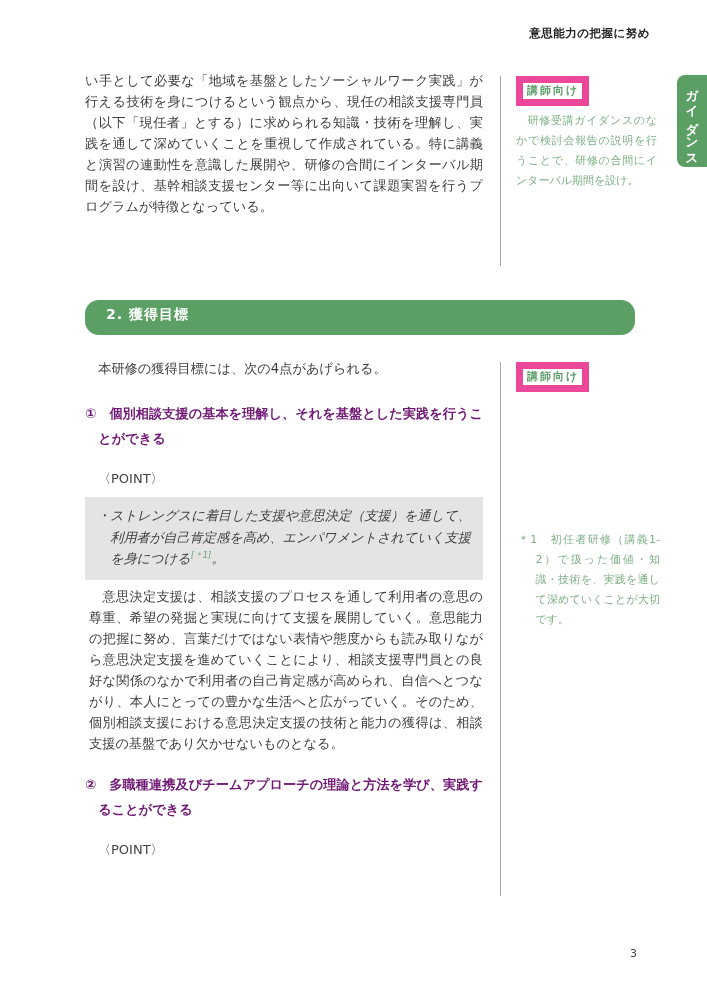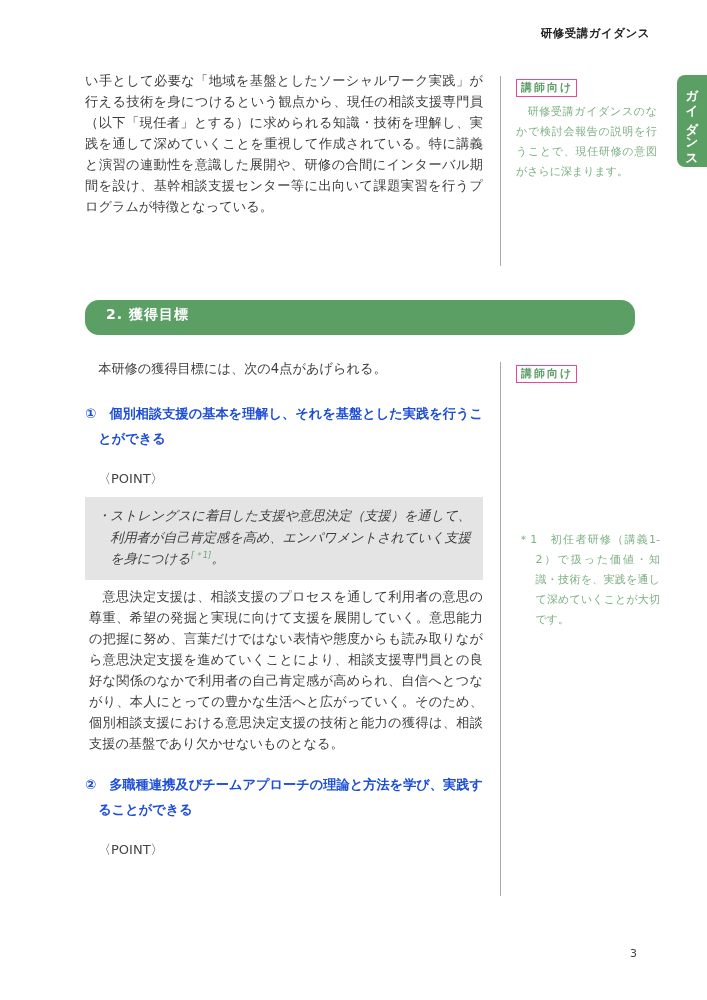--- a/index.html
+++ b/index.html
@@ -31,39 +31,39 @@
   }
   
   .divider{position:absolute;left:500px;width:1px;background:#a8a8a8;}
   .divider-1{top:76px;height:190px;}
   .divider-2{top:362px;height:534px;}
   
   .side-note{position:absolute;left:516px;width:141px;}
   .note-1{top:76px;}
   .note-2{top:362px;}
   .note-label{
-    display:inline-block;border:1px solid #ec4899;color:#5f9e6a;
+    display:inline-block;border:7px solid #ec4899;color:#5f9e6a;
     font-size:11px;font-weight:bold;letter-spacing:2px;
     padding:0 3px 1px 4px;line-height:15px;margin:0 0 3px 0;
   }
   .note-text{
     margin:2px 0 0 0;font-size:11px;line-height:20px;color:#7db184;text-align:justify;
   }
   
   .section-pill{
     position:absolute;left:85px;top:300px;width:550px;height:35px;
     background:#5c9f64;border-radius:14px;box-sizing:border-box;
     color:#fff;font-size:14px;font-weight:bold;line-height:28px;padding-left:21px;
     letter-spacing:1px;
   }
   
   .main2{position:absolute;left:85px;top:358px;width:398px;}
   .lead{margin:0 0 22px 0;}
   .goal-heading{
-    margin:1px 0 2px 0;color:#1d4ed8;font-weight:bold;
+    margin:1px 0 2px 0;color:#701a75;font-weight:bold;
     font-size:13.2px;line-height:25px;text-align:justify;
     padding-left:1em;text-indent:-1em;
   }
   .point-label{
     margin:16px 0 6px 1em;font-size:13px;line-height:24px;color:#444;
   }
   .gray-box{
     background:#e4e4e4;padding:8px 12px;margin:0;
   }
   .box-text{
@@ -84,35 +84,35 @@
   
   .page-num{
     position:absolute;left:630px;top:947px;font-size:11px;color:#444;
   }
 </style>
 </head>
 <body>
 
 <div class="page">
 
-  <div class="running-head">研修受講ガイダンス</div>
+  <div class="running-head">意思能力の把握に努め</div>
 
   <div class="side-tab">
     <span class="side-tab-text">ガイダンス</span>
   </div>
 
   <div class="intro">
     <p class="body-text">い手として必要な「地域を基盤としたソーシャルワーク実践」が行える技術を身につけるという観点から、現任の相談支援専門員（以下「現任者」とする）に求められる知識・技術を理解し、実践を通して深めていくことを重視して作成されている。特に講義と演習の連動性を意識した展開や、研修の合間にインターバル期間を設け、基幹相談支援センター等に出向いて課題実習を行うプログラムが特徴となっている。</p>
   </div>
 
   <div class="divider divider-1"></div>
 
   <div class="side-note note-1">
     <span class="note-label">講師向け</span>
-    <p class="note-text">　研修受講ガイダンスのなかで検討会報告の説明を行うことで、現任研修の意図がさらに深まります。</p>
+    <p class="note-text">　研修受講ガイダンスのなかで検討会報告の説明を行うことで、研修の合間にインターバル期間を設け。</p>
   </div>
 
   <div class="section-pill">
     <span>2. 獲得目標</span>
   </div>
 
   <div class="main2">
     <p class="body-text lead">　本研修の獲得目標には、次の4点があげられる。</p>
 
     <div class="goal-heading">①　個別相談支援の基本を理解し、それを基盤とした実践を行うことができる</div>

